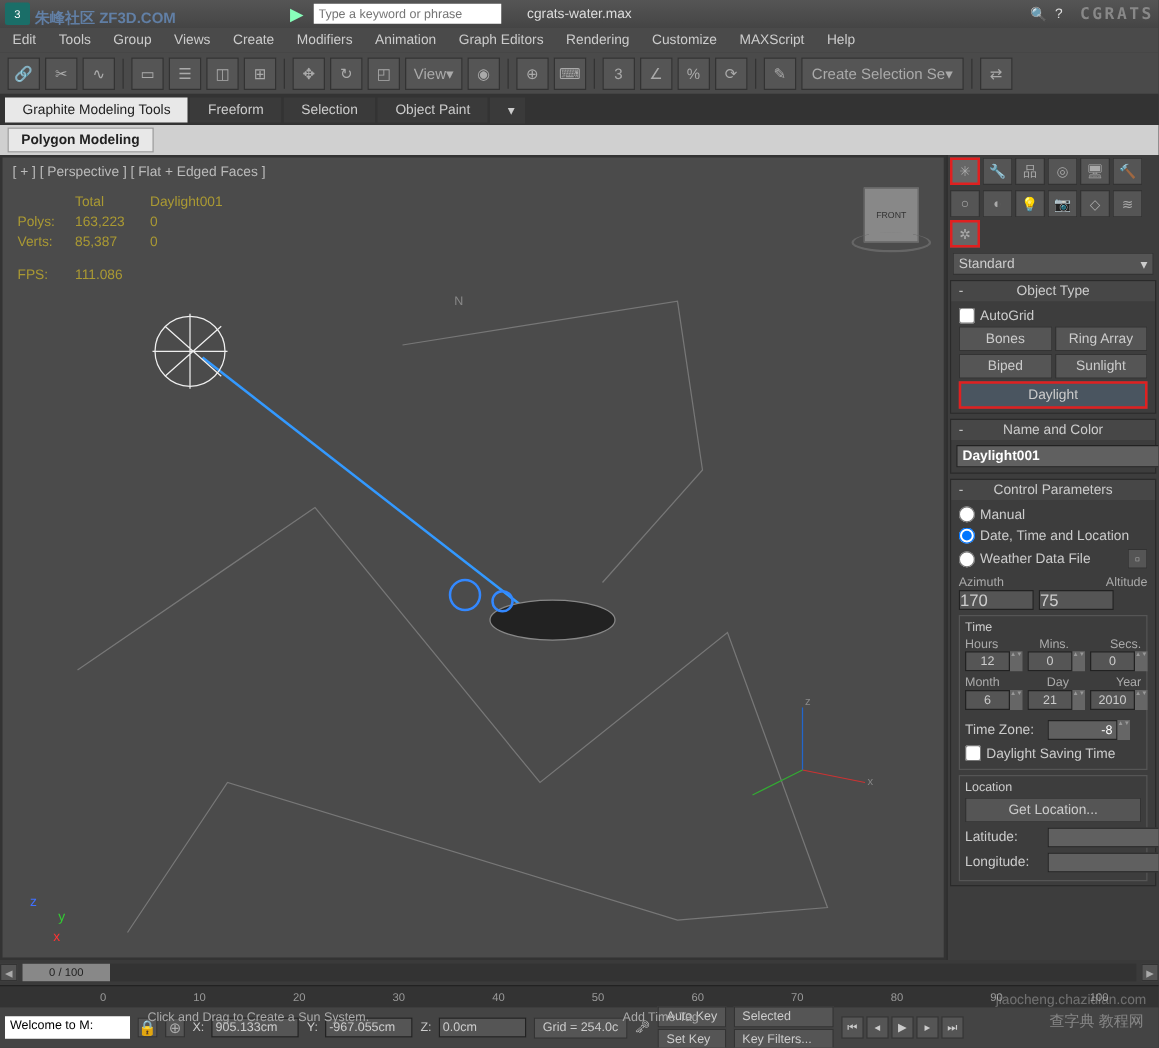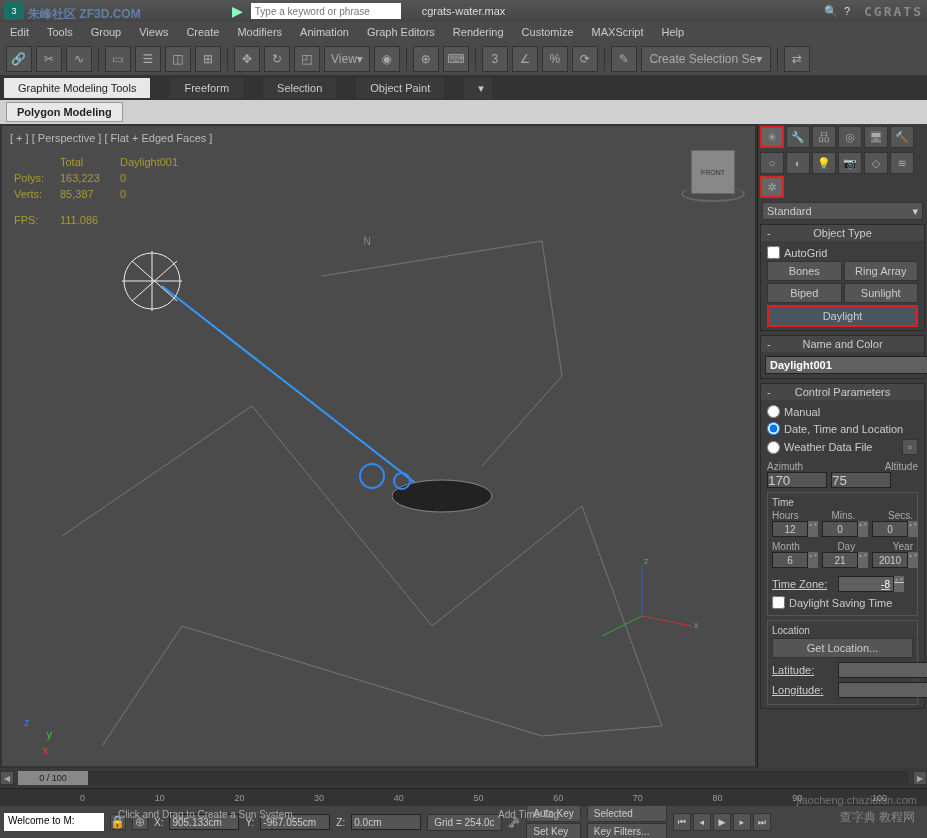--- a/index.html
+++ b/index.html
@@ -10,21 +10,21 @@
 .titlebar .arrow { margin-left: 200px; color: #8fb; font-size: 14px; }
 .titlebar .search { margin-left: 8px; width: 150px; height: 16px; background: #fff; color: #888; font-size: 10px; padding: 0 4px; border: none; }
 .titlebar .right-icons { margin-left: auto; display: flex; gap: 6px; align-items: center; }
 .titlebar .logo { font-family: monospace; font-weight: bold; color: #888; letter-spacing: 2px; font-size: 13px; margin-left: 8px; }
 .menubar { height: 20px; background: #4a4a4a; display: flex; align-items: center; padding: 0 10px; color: #ccc; font-size: 11px; gap: 18px; }
 .menubar span { cursor: default; }
 .toolbar1, .toolbar2 { height: 34px; background: #4a4a4a; border-bottom: 1px solid #333; display: flex; align-items: center; padding: 0 6px; gap: 4px; }
 .tbtn { width: 26px; height: 26px; background: #555; border: 1px solid #333; display: flex; align-items: center; justify-content: center; color: #aaa; font-size: 12px; }
 .tbtn.wide { width: auto; padding: 0 6px; }
 .sep { width: 1px; height: 24px; background: #333; margin: 0 2px; }
-.ribbon { height: 24px; background: #333; display: flex; align-items: center; padding: 0 4px; gap: 20px; }
+.ribbon { height: 24px; background: #333; display: flex; align-items: center; padding: 0 4px; gap: 2px; }
 .ribbon-tab { padding: 4px 14px; background: #3a3a3a; color: #ccc; font-size: 11px; }
 .ribbon-tab.active { background: #e8e8e8; color: #222; }
 .subribbon { height: 24px; background: #d0d0d0; display: flex; align-items: center; padding: 0 6px; }
 .subribbon-tab { padding: 3px 10px; background: #e8e8e8; color: #222; font-size: 11px; border: 1px solid #999; font-weight: bold; }
 .main { display: flex; height: calc(838px - 22px - 20px - 34px - 24px - 24px - 70px); }
 .viewport { flex: 1; background: #4b4b4b; position: relative; border: 2px solid #333; }
 .viewport-label { position: absolute; top: 6px; left: 8px; color: #bbb; font-size: 11px; }
 .stats { position: absolute; top: 28px; left: 12px; color: #aa9933; font-size: 11px; line-height: 16px; }
 .stats .k { display: inline-block; width: 46px; }
 .stats .v1 { display: inline-block; width: 60px; }
@@ -52,21 +52,21 @@
 .btn3d.full { grid-column: 1/3; }
 .btn3d.hl { border: 2px solid #e02020; background: #4a5560; }
 .namefield { display: flex; gap: 4px; padding: 4px; }
 .namefield input { flex: 1; background: #606060; color: #fff; border: 1px solid #222; height: 18px; font-size: 11px; font-weight: bold; padding: 0 4px; }
 .radio-row, .check-row { display: flex; align-items: center; gap: 4px; padding: 2px 0; }
 .radio-row input, .check-row input { margin: 0; }
 .spinner-row { display: flex; gap: 4px; align-items: center; }
 .spinner { display: flex; align-items: flex-start; }
 .spinner input { width: 36px; height: 16px; background: #555; color: #ccc; border: 1px solid #222; font-size: 10px; text-align: center; }
 .spinner .arrows { width: 10px; height: 16px; background: #666; display: flex; flex-direction: column; font-size: 5px; color: #999; }
-.field-row { display: flex; align-items: center; gap: 6px; padding: 2px 0; text-decoration: underline; }
+.field-row { display: flex; align-items: center; gap: 6px; padding: 2px 0; }
 .field-row label { flex: 0 0 60px; }
 .field-row input { flex: 0 0 56px; background: #606060; color: #fff; border: 1px solid #222; height: 16px; font-size: 10px; padding: 0 3px; text-align: right; }
 .timebar { height: 20px; background: #3a3a3a; display: flex; align-items: center; }
 .slider-track { flex: 1; height: 14px; background: #333; position: relative; margin: 0 4px; }
 .slider-thumb { position: absolute; left: 0; height: 14px; width: 70px; background: #888; color: #222; font-size: 9px; display: flex; align-items: center; justify-content: center; }
 .ruler { height: 18px; background: #333; display: flex; align-items: center; color: #999; font-size: 9px; justify-content: space-between; padding: 0 40px 0 80px; border-top: 1px solid #222; }
 .status { height: 32px; background: #444; display: flex; align-items: center; padding: 0 4px; gap: 6px; font-size: 10px; color: #ccc; }
 .status .prompt-box { width: 100px; height: 18px; background: #fff; color: #000; font-size: 10px; padding: 2px 4px; }
 .status .coord { background: #555; color: #ccc; border: 1px solid #222; height: 16px; width: 70px; font-size: 10px; padding: 0 2px; }
 .status .btnsm { background: #555; border: 1px solid #333; padding: 2px 6px; color: #ccc; font-size: 10px; }

